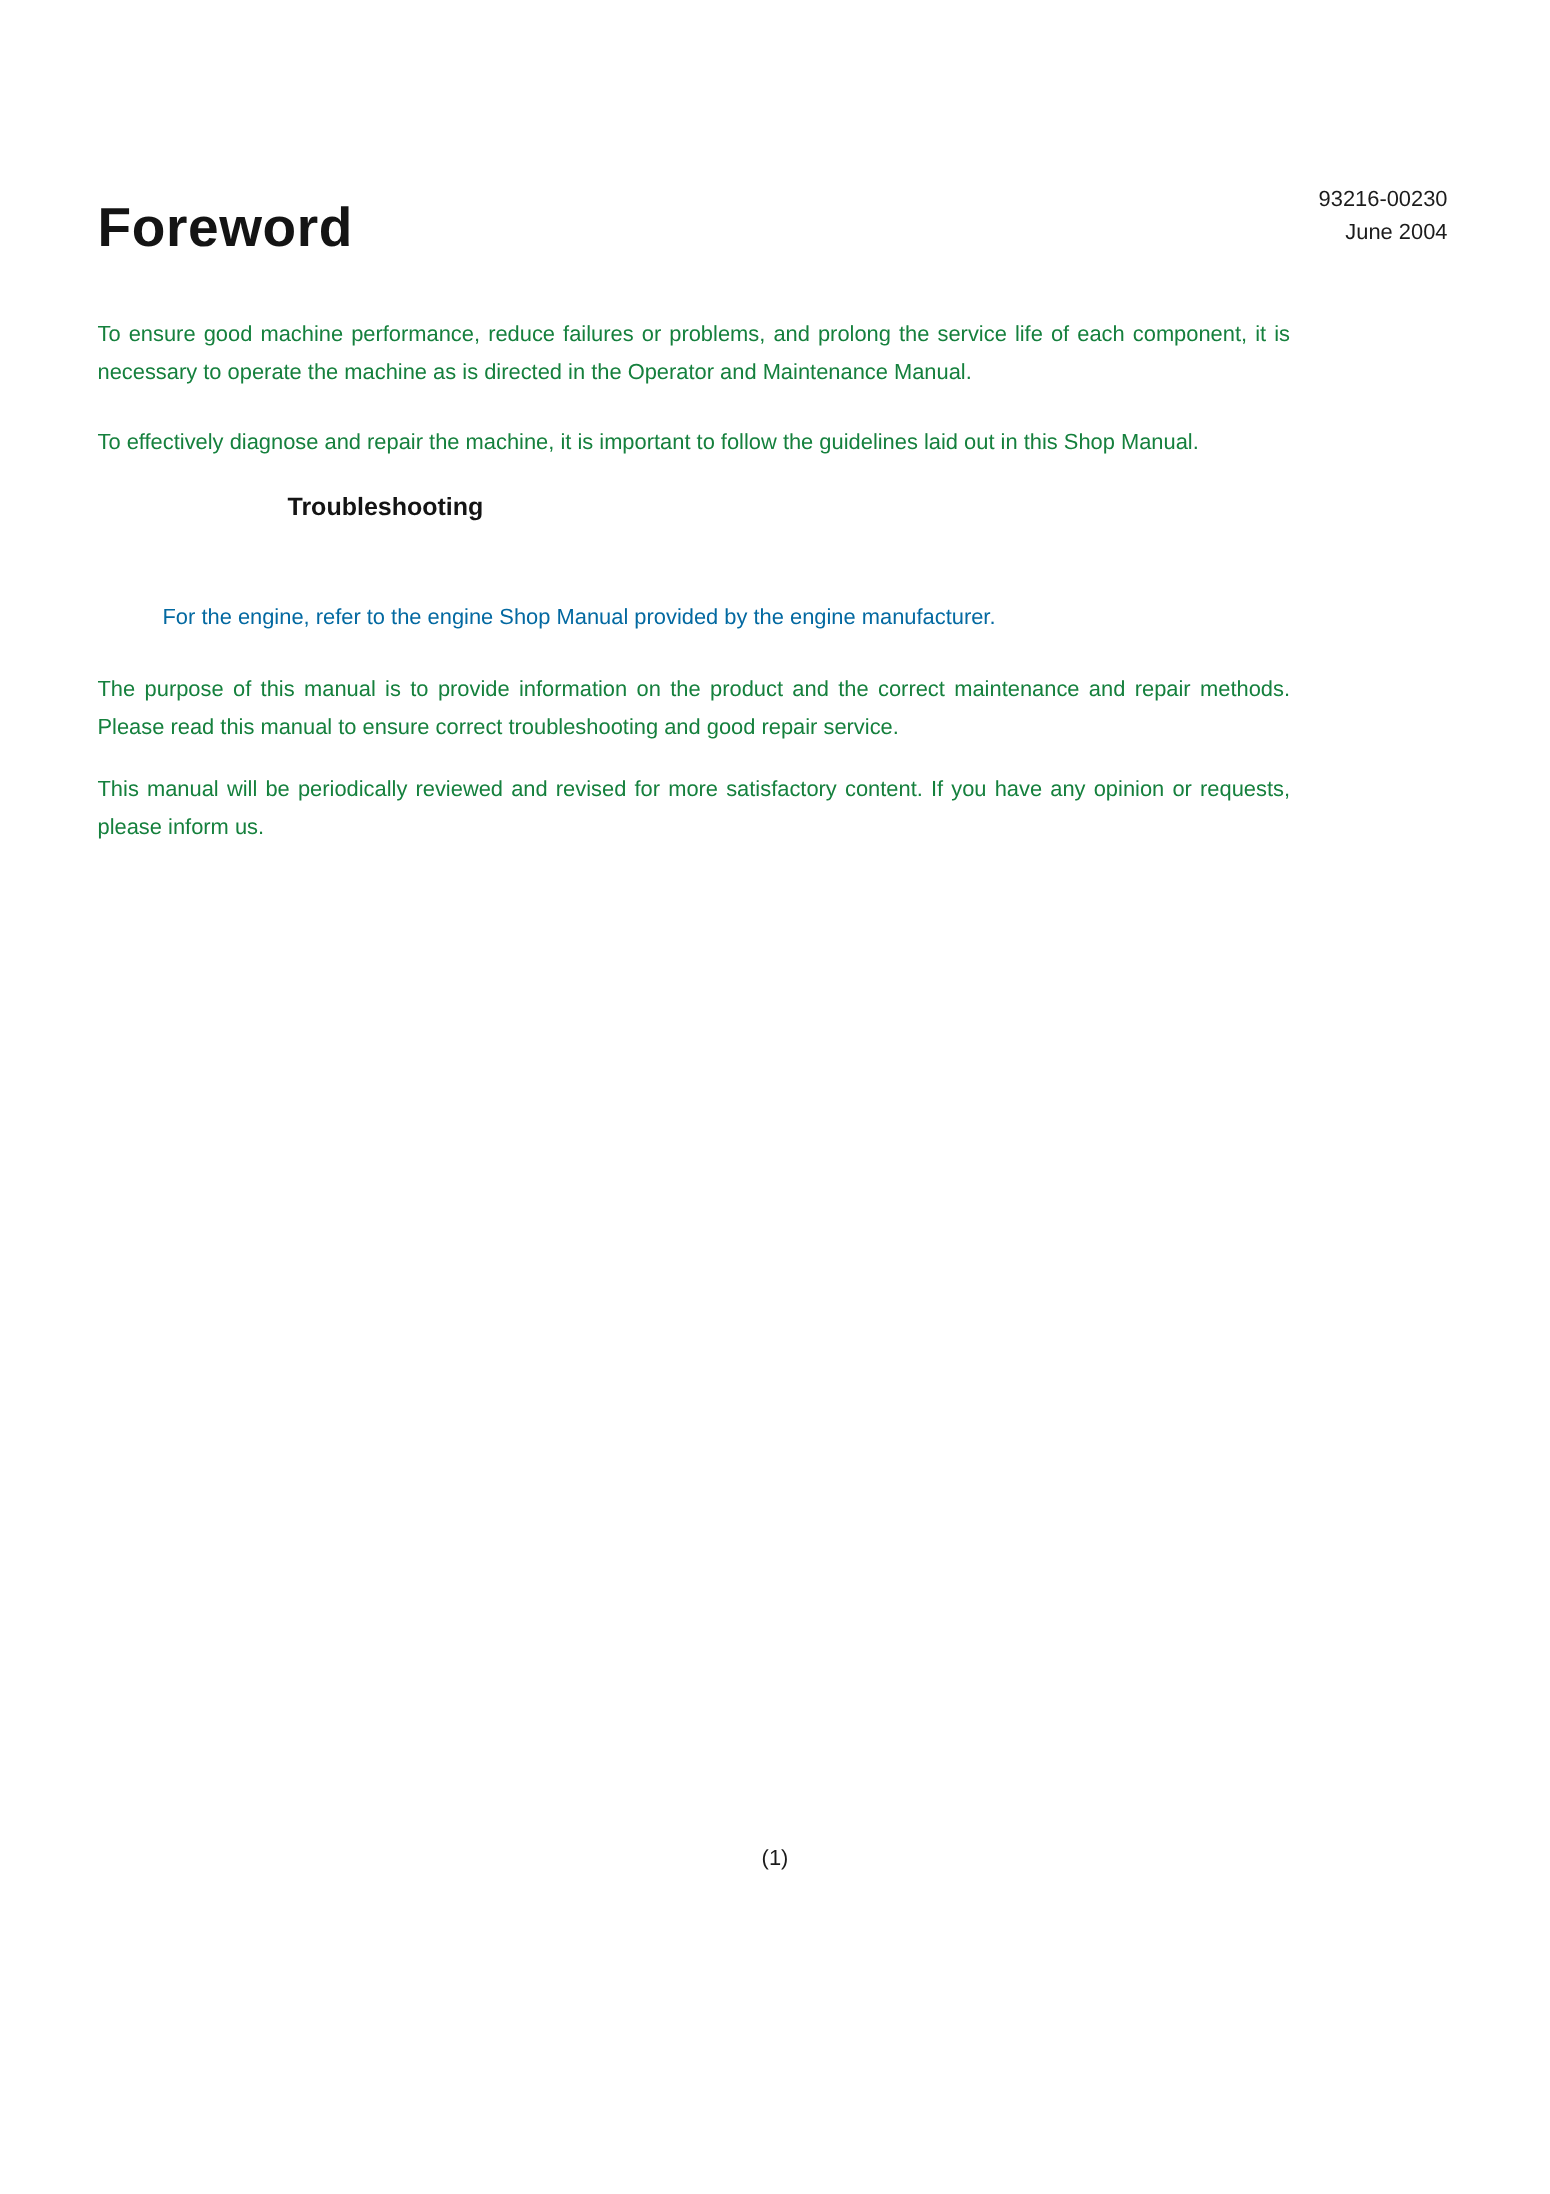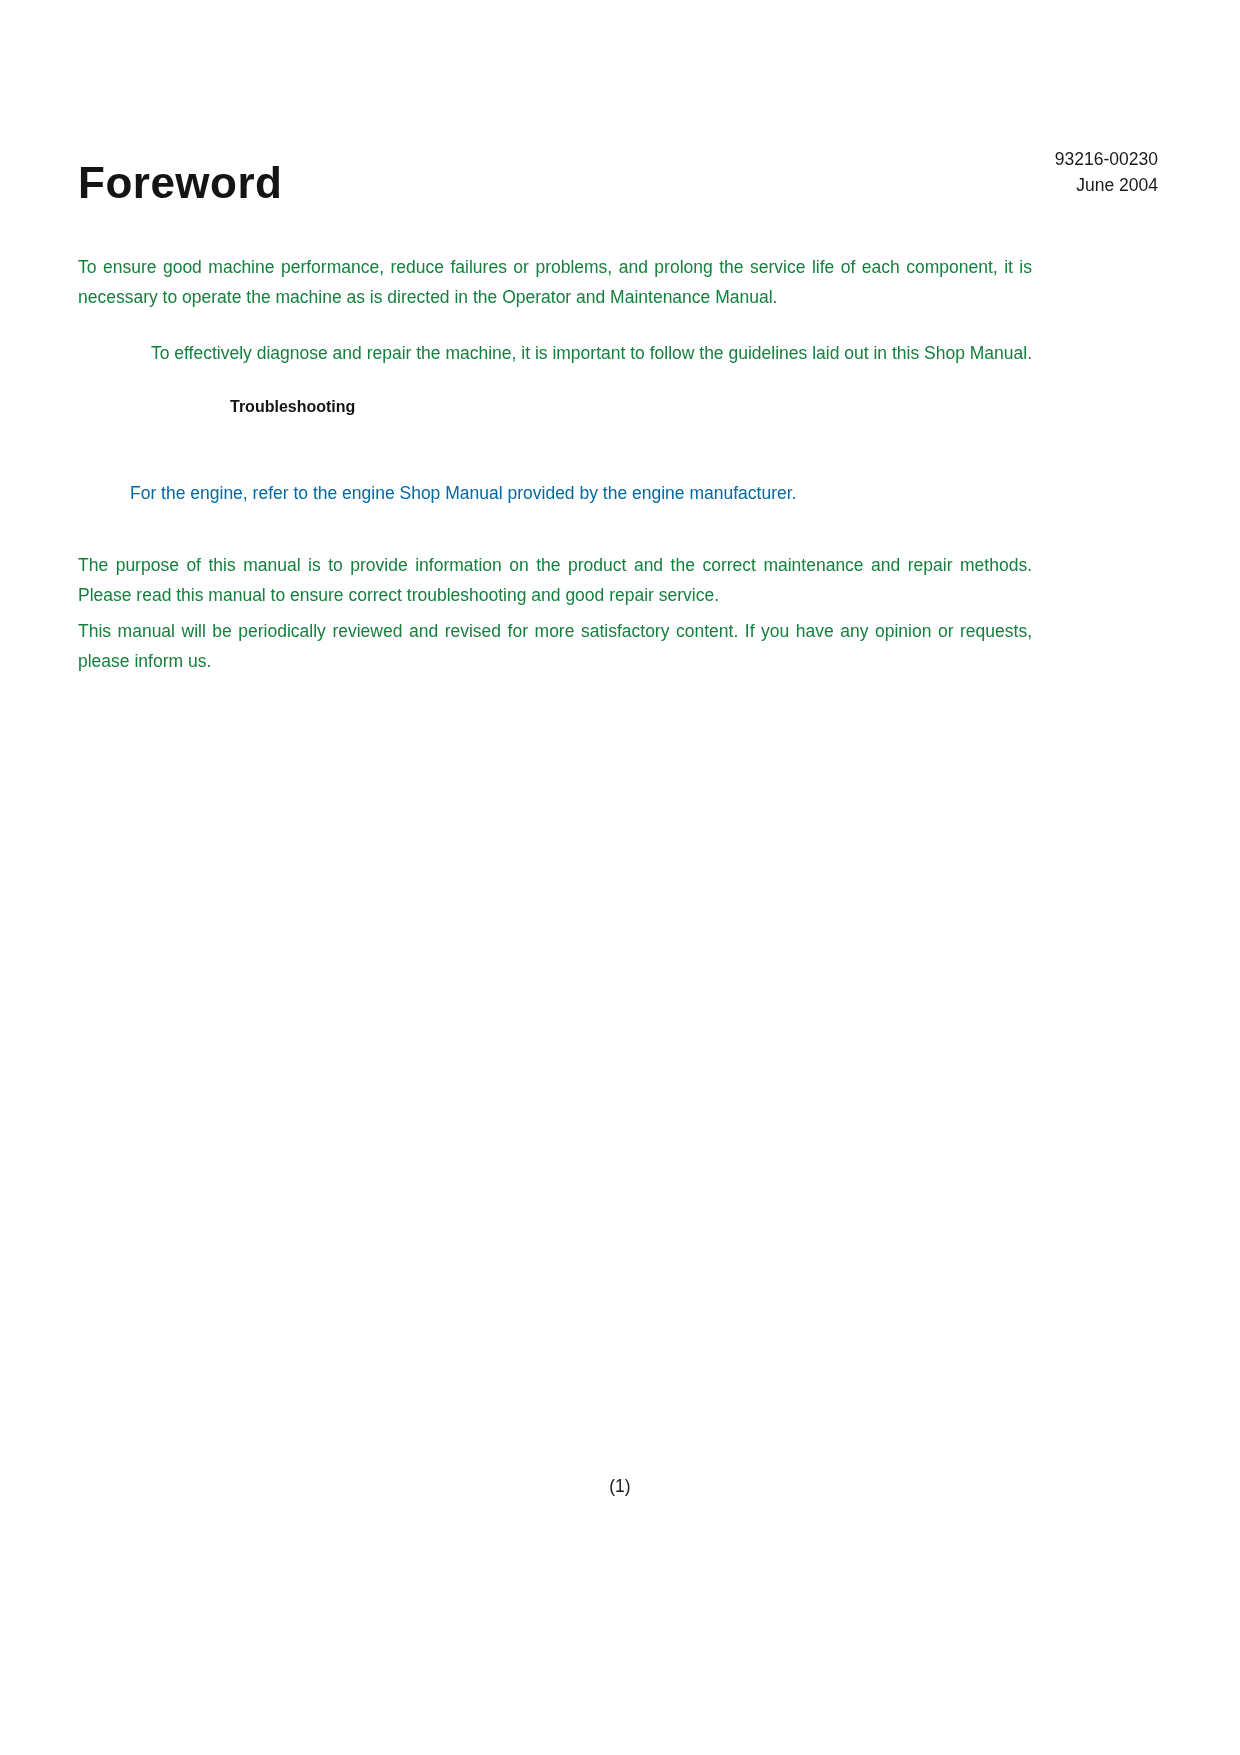--- a/index.html
+++ b/index.html
@@ -37,42 +37,42 @@
   .para {
     position: absolute;
     left: 78px;
     width: 954px;
     font-size: 17.5px;
     line-height: 30px;
     text-align: justify;
     color: #15803d;
   }
   .para.no-justify {
-    text-align: right;
+    text-align: left;
   }
   .para-p1 { top: 252px; }
   .para-p2 { top: 338px; }
   .bold-block {
     position: absolute;
     left: 230px;
     top: 392px;
-    font-size: 16px;
+    font-size: 20px;
     font-weight: bold;
     line-height: 29px;
     color: #141414;
   }
   .engine-note {
     position: absolute;
     left: 130px;
     top: 478px;
     font-size: 17.5px;
     line-height: 30px;
     color: #0369a1;
   }
-  .para-p3 { top: 550px; }
+  .para-p3 { top: 536px; }
   .para-p4 { top: 616px; }
   .footer-page-number {
     position: absolute;
     top: 1476px;
     left: 0;
     width: 100%;
     text-align: center;
     font-size: 17.5px;
     color: #1b1b1b;
   }

